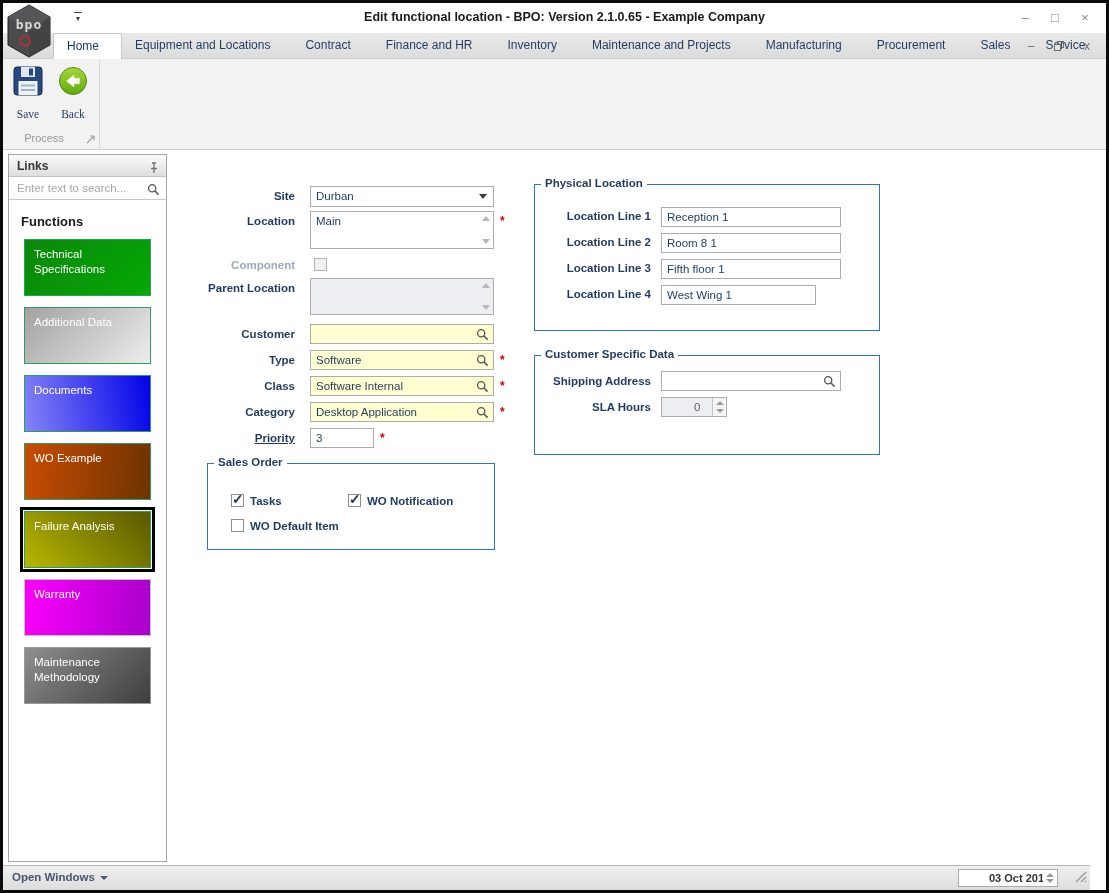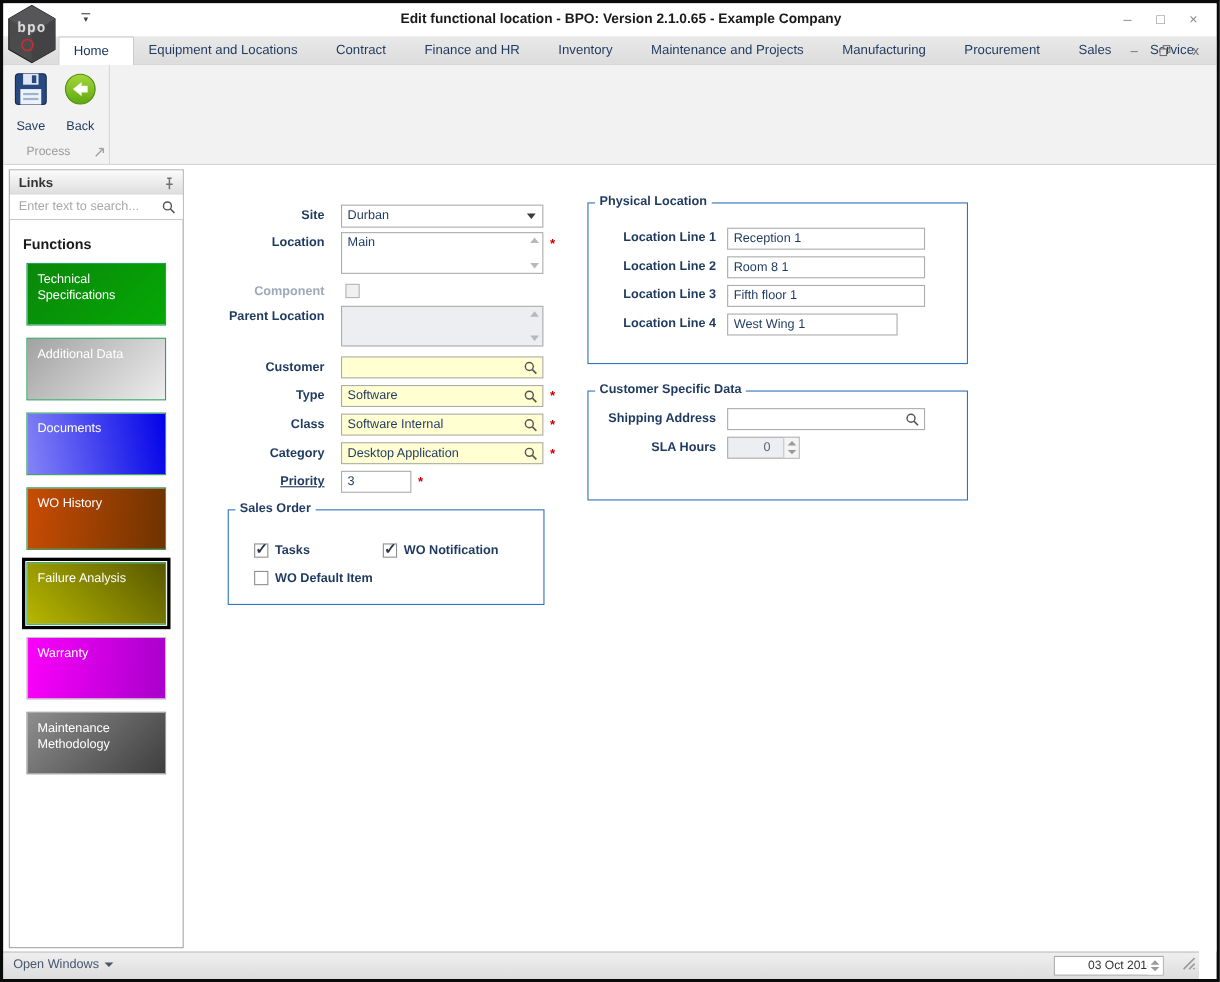--- a/index.html
+++ b/index.html
@@ -28,21 +28,21 @@
   .tab.active { background:#fff; border:1px solid #c6c6c6; border-bottom:none;
     border-radius:2px 2px 0 0; color:#16355c; }
   .tabrow-controls { position:absolute; right:8px; top:4px; display:flex; gap:6px; }
   .tabrow-btn { width:22px; height:18px; display:flex; align-items:center; justify-content:center;
     color:#6e6e6e; font-size:12px; }
   
   .ribbon { position:absolute; left:0; top:56px; right:0; height:91px;
     background:#f2f2f2; border-bottom:1px solid #d4d4d4; }
   .ribbon-group { position:absolute; left:0; top:0; width:97px; height:91px;
     border-right:1px solid #d8d8d8; }
-  .big-btn { position:absolute; top:6px; width:40px; text-align:center; }
+  .big-btn { position:absolute; top:6px; width:40px; text-align:center;font-family:Liberation Serif, serif; }
   .big-btn .icon { display:block; margin:0 auto 3px auto; }
   .big-btn .lbl { font-size:11.5px; color:#1f3a5f; }
   .group-label-row { position:absolute; left:0; right:0; bottom:2px; height:16px; }
   .group-label { position:absolute; left:0; right:14px; text-align:center;
     font-size:11px; color:#9a9a9a; }
   .launcher { position:absolute; right:4px; bottom:0px; }
   
   .content { position:absolute; left:0; top:147px; right:0; bottom:25px; background:#fff; }
   
   .links-panel { position:absolute; left:5px; top:151px; width:159px; bottom:28px;
@@ -94,21 +94,21 @@
   input.ctl { border:none; outline:none; background:transparent; width:100%; height:100%;
     padding:0 5px; font-size:11.5px; color:#1f3a5f; font-family:"Liberation Sans", sans-serif; }
   .spinbox-arrows { position:absolute; right:0; top:0; bottom:0; width:14px;
     border-left:1px solid #c4c4c4; background:#f4f4f4; }
   .spin-up, .spin-dn { position:absolute; left:3px; width:0; height:0;
     border-left:4px solid transparent; border-right:4px solid transparent; }
   .spin-up { top:3px; border-bottom:4px solid #9a9a9a; }
   .spin-dn { bottom:3px; border-top:4px solid #9a9a9a; }
   
   .statusbar { position:absolute; left:0; bottom:0; right:16px; height:25px;
-    background:linear-gradient(#efefef,#dddddd); border-top:1px solid #b8b8b8; }
+    background:linear-gradient(#efefef,#dddddd); border-top:1px solid #b8b8b8;font-weight:bold; }
   .open-windows { position:absolute; left:9px; top:5px; font-size:11.5px; color:#47566d; }
   .ow-arrow { display:inline-block; margin-left:5px; width:0; height:0;
     border-left:4px solid transparent; border-right:4px solid transparent;
     border-top:4px solid #47566d; vertical-align:middle; }
   .date-box { position:absolute; right:32px; top:3px; width:100px; height:18px;
     background:#fff; border:1px solid #ababab; }
   .date-text { position:absolute; left:6px; top:2px; font-size:11px; color:#333;padding-left:24px; }
   .grip { position:absolute; right:3px; bottom:3px; }
 </style>
 </head>
@@ -222,21 +222,21 @@
           <circle cx="5.2" cy="5.2" r="3.6" fill="none" stroke="#555" stroke-width="1.3"></circle>
           <line x1="8" y1="8" x2="11.6" y2="11.6" stroke="#555" stroke-width="1.5"></line>
         </svg>
       </span>
     </div>
     <div class="functions-heading">Functions</div>
     <div class="fn-list">
       <div class="fn-btn" style="background: linear-gradient(135deg, rgb(10, 135, 10), rgb(5, 168, 5)); border-color: rgb(46, 158, 94);">Technical Specifications</div>
       <div class="fn-btn" style="background: linear-gradient(135deg, rgb(162, 162, 162), rgb(237, 237, 237)); border-color: rgb(46, 158, 94);">Additional Data</div>
       <div class="fn-btn" style="background: linear-gradient(80deg, rgb(133, 133, 247), rgb(2, 2, 232)); border-color: rgb(46, 158, 94);">Documents</div>
-      <div class="fn-btn" style="background: linear-gradient(95deg, rgb(200, 76, 4), rgb(110, 51, 0)); border-color: rgb(46, 158, 94);">WO History</div>
+      <div class="fn-btn" style="background: linear-gradient(95deg, rgb(200, 76, 4), rgb(110, 51, 0)); border-color: rgb(46, 158, 94);">WO Example</div>
       <div class="fn-btn selected" style="background: linear-gradient(45deg, rgb(183, 183, 0), rgb(88, 88, 0)); border-color: rgb(46, 158, 94);">Failure Analysis</div>
       <div class="fn-btn" style="background: linear-gradient(95deg, rgb(251, 0, 251), rgb(168, 0, 204)); border-color: rgb(194, 194, 194);">Warranty</div>
       <div class="fn-btn" style="background: linear-gradient(135deg, rgb(142, 142, 142), rgb(62, 62, 62)); border-color: rgb(154, 154, 154);">Maintenance Methodology</div>
     </div>
   </div>
 
   <div class="flabel" style="left:160px; top:187px;">Site</div>
   <div class="field" style="left:307px; top:183px; width:184px; height:21px;">
     <span class="field-text">Durban</span>
     <span class="dd-arrow"></span>

